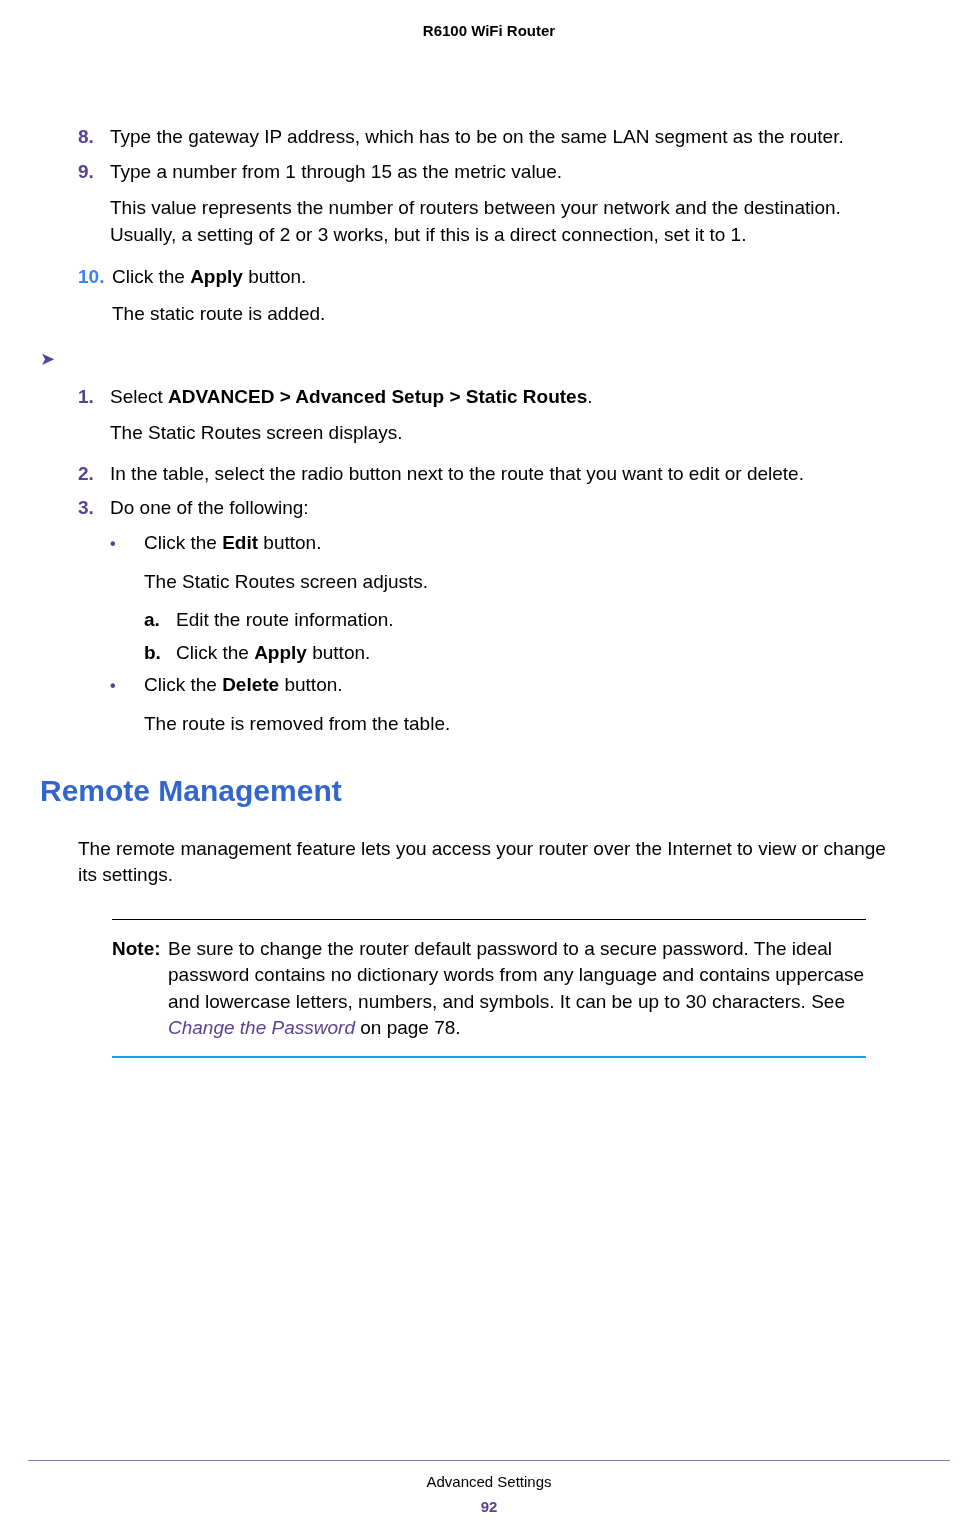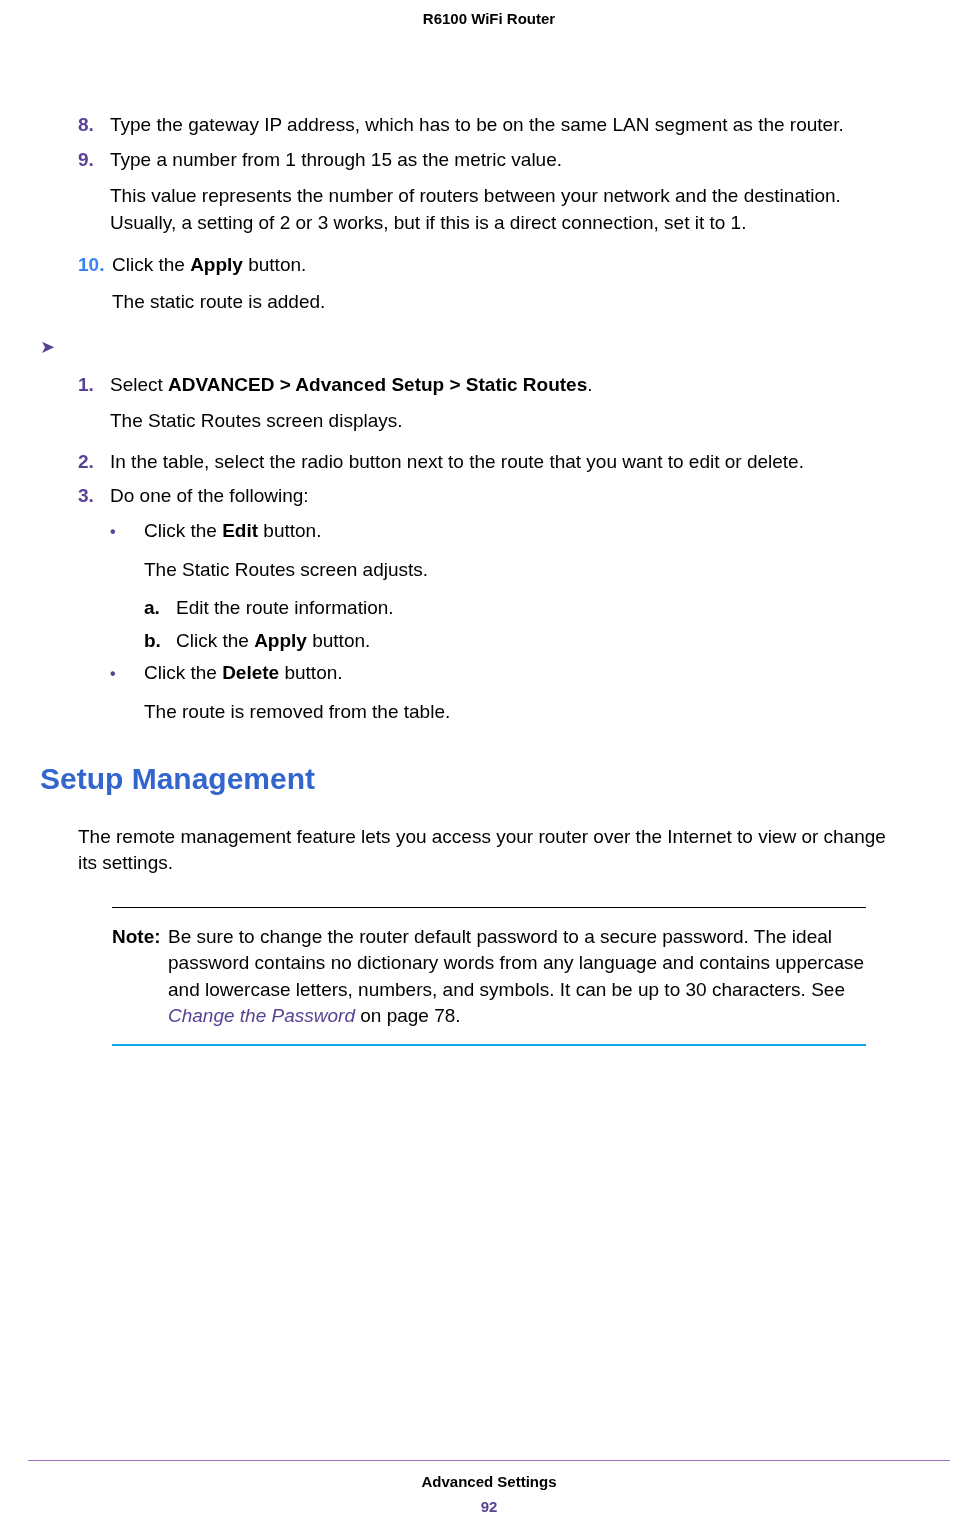--- a/index.html
+++ b/index.html
@@ -12,21 +12,21 @@
       width: 978px;
       height: 1535px;
       background: #fff;
       position: relative;
       color: #000;
     }
     .page-header {
       text-align: center;
       font-weight: bold;
       font-size: 15px;
-      padding-top: 10px;
+      padding-top: 22px;
       color: #000;
     }
     .content {
       padding: 85px 78px 0 78px;
     }
     .numbered-step {
       display: flex;
       margin-bottom: 8px;
       font-size: 19px;
       line-height: 1.4;
@@ -144,21 +144,21 @@
       bottom: 20px;
       left: 0;
       right: 0;
       text-align: center;
     }
     .footer-line {
       border-top: 1px solid #9370b8;
       margin: 0 28px 12px 28px;
     }
     .footer-title {
-      font-weight: bold;
+      font-weight: normal;
       font-size: 15px;
       margin-bottom: 8px;
     }
     .footer-page {
       color: #584293;
       font-weight: bold;
       font-size: 15px;
     }
   </style>
 </head>
@@ -234,21 +234,21 @@
 
   <div class="sub-bullet" style="margin-top:4px;">
     <div class="bullet-dot">•</div>
     <div>
       <span>Click the </span><span class="bold">Delete</span><span> button.</span>
     </div>
   </div>
 
   <div class="sub-indented">The route is removed from the table.</div>
 
-  <div class="section-heading">Setup Management</div>
+  <div class="section-heading">Remote Management</div>
 
   <div class="body-para">The remote management feature lets you access your router over the Internet to view or change its settings.</div>
 
   <div class="note-box">
     <div class="note-row">
       <div class="note-label">Note:</div>
       <div class="note-body">
         <span>Be sure to change the router default password to a secure password. The ideal password contains no dictionary words from any language and contains uppercase and lowercase letters, numbers, and symbols. It can be up to 30 characters. See </span><span class="link-text">Change the Password</span><span> on page 78.</span>
       </div>
     </div>

